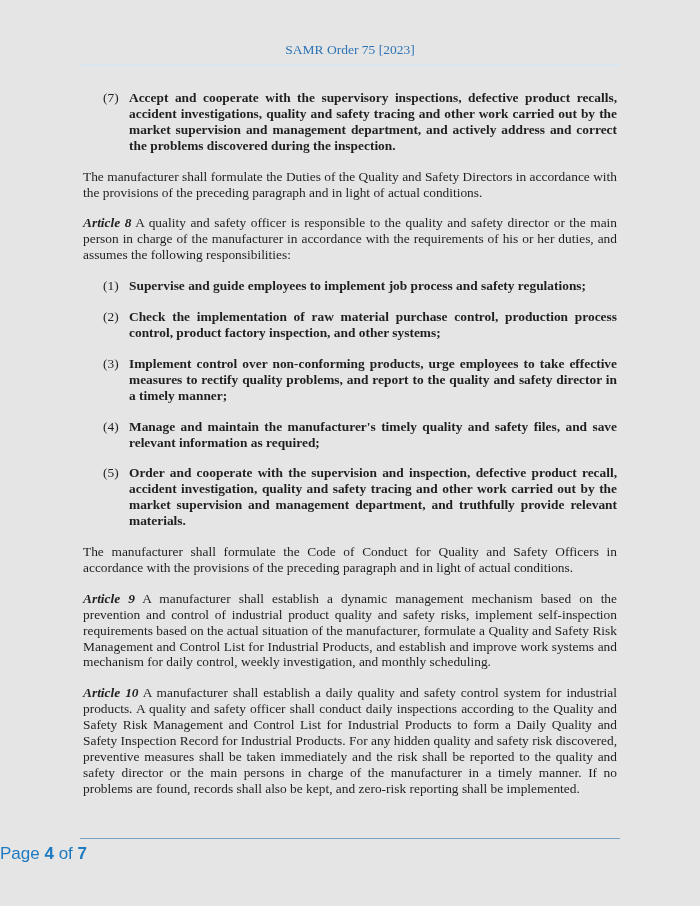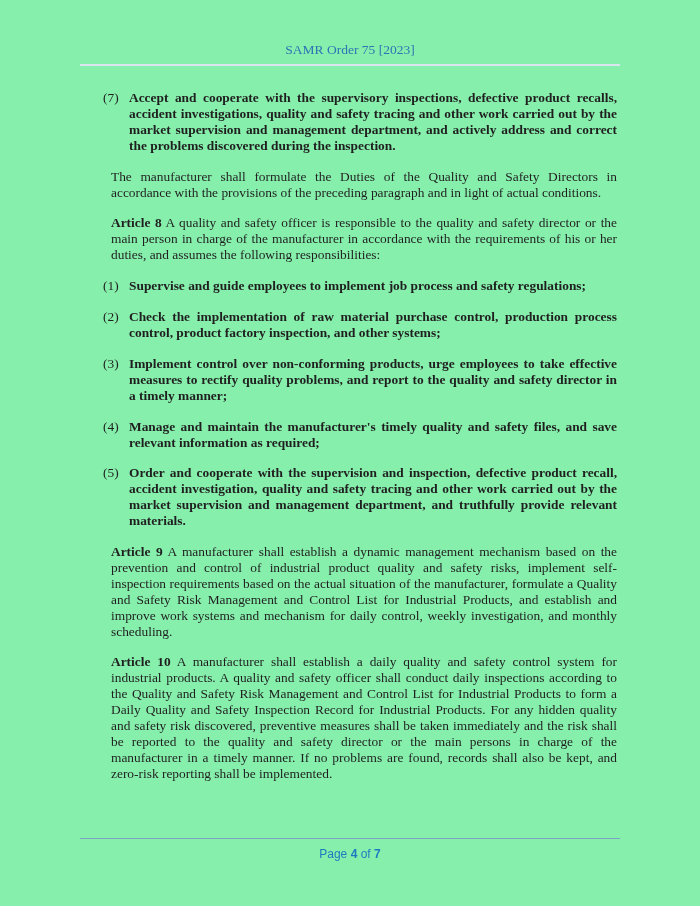--- a/index.html
+++ b/index.html
@@ -1,20 +1,20 @@
 <!DOCTYPE html>
 <html><head>
 <meta charset="utf-8">
 <style>
   html, body { margin: 0; padding: 0; background: #ffffff; }
   .page {
     position: relative;
     width: 700px;
     height: 906px;
-    background: #86efac;
+    background: #e5e5e5;
     box-sizing: border-box;
     overflow: hidden;
     font-family: "Liberation Serif", serif;
     color: #1f1f1f;
   }
   .doc-title {
     margin: 42px 0 0 0;
     text-align: center;
     color: #2e74b5;
     font-size: 13.5px;
@@ -26,44 +26,43 @@
     border-top: 2.5px solid #d9e6ef;
     margin: 6px 80px 0 80px;
   }
   .doc-body {
     margin: 24px 83px 0 83px;
     font-size: 13.4px;
     line-height: 15.9px;
     text-align: justify;
   }
   .block { margin: 0 0 15px 0; }
-  .paragraph { margin-top: 0; margin-left: 28px; }
+  .paragraph { margin-top: 0; }
   .list-item {
     display: flex;
     margin-left: 20px;
   }
   .li-label { flex: 0 0 26px; }
   .li-text  { flex: 1; text-align: justify; font-weight: bold; }
-  .article-label { font-weight: bold; }
+  .article-label { font-weight: bold; font-style: italic; }
   .footer-rule {
     position: absolute;
     top: 838px;
     left: 80px;
     right: 80px;
     height: 0;
     border-top: 1.5px solid #7ba3c5;
   }
   .footer-text {
     position: absolute;
     top: 846px;
     left: 0;
     right: 0;
-    text-align: center;
     font-family: "Liberation Sans", sans-serif;
-    font-size: 12px;
+    font-size: 17px;
     line-height: 16px;
     color: #1e7ac0;
   }
   .footer-text b { font-weight: bold; }
 </style>
 </head>
 <body>
 
 <div class="page">
 
@@ -100,20 +99,21 @@
     <div class="block list-item">
       <span class="li-label">(4)</span>
       <span class="li-text">Manage and maintain the manufacturer's timely quality and safety files, and save relevant information as required;</span>
     </div>
 
     <div class="block list-item">
       <span class="li-label">(5)</span>
       <span class="li-text">Order and cooperate with the supervision and inspection, defective product recall, accident investigation, quality and safety tracing and other work carried out by the market supervision and management department, and truthfully provide relevant materials.</span>
     </div>
 
+    <p class="block paragraph">The manufacturer shall formulate the Code of Conduct for Quality and Safety Officers in accordance with the provisions of the preceding paragraph and in light of actual conditions.</p>
 
     <p class="block paragraph"><b class="article-label">Article 9</b> <span>A manufacturer shall establish a dynamic management mechanism based on the prevention and control of industrial product quality and safety risks, implement self-inspection requirements based on the actual situation of the manufacturer, formulate a Quality and Safety Risk Management and Control List for Industrial Products, and establish and improve work systems and mechanism for daily control, weekly investigation, and monthly scheduling.</span></p>
 
     <p class="block paragraph"><b class="article-label">Article 10</b> <span>A manufacturer shall establish a daily quality and safety control system for industrial products. A quality and safety officer shall conduct daily inspections according to the Quality and Safety Risk Management and Control List for Industrial Products to form a Daily Quality and Safety Inspection Record for Industrial Products. For any hidden quality and safety risk discovered, preventive measures shall be taken immediately and the risk shall be reported to the quality and safety director or the main persons in charge of the manufacturer in a timely manner. If no problems are found, records shall also be kept, and zero-risk reporting shall be implemented.</span></p>
 
   </div>
 
   <div class="footer-rule"></div>
 
   <div class="footer-text"><span>Page</span> <b>4</b> <span>of</span> <b>7</b></div>

